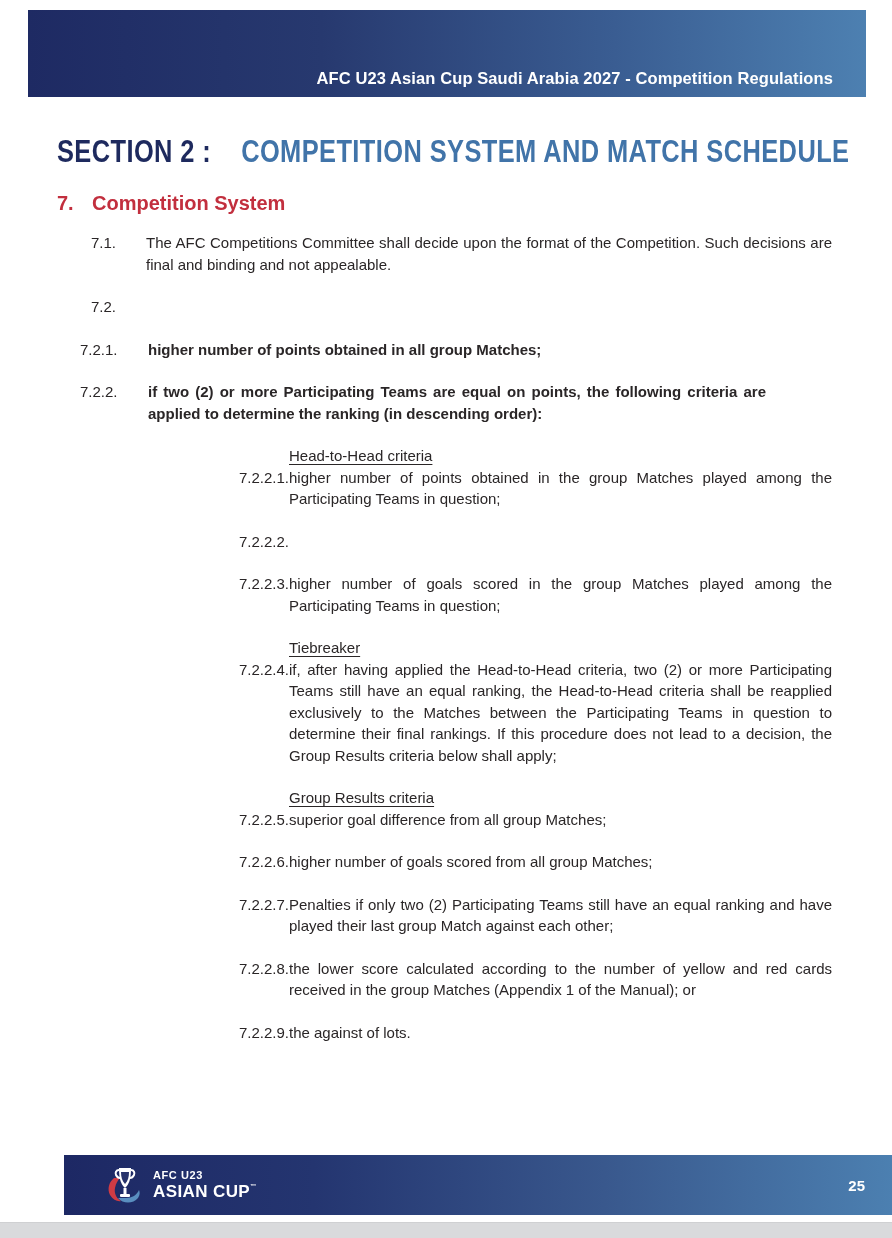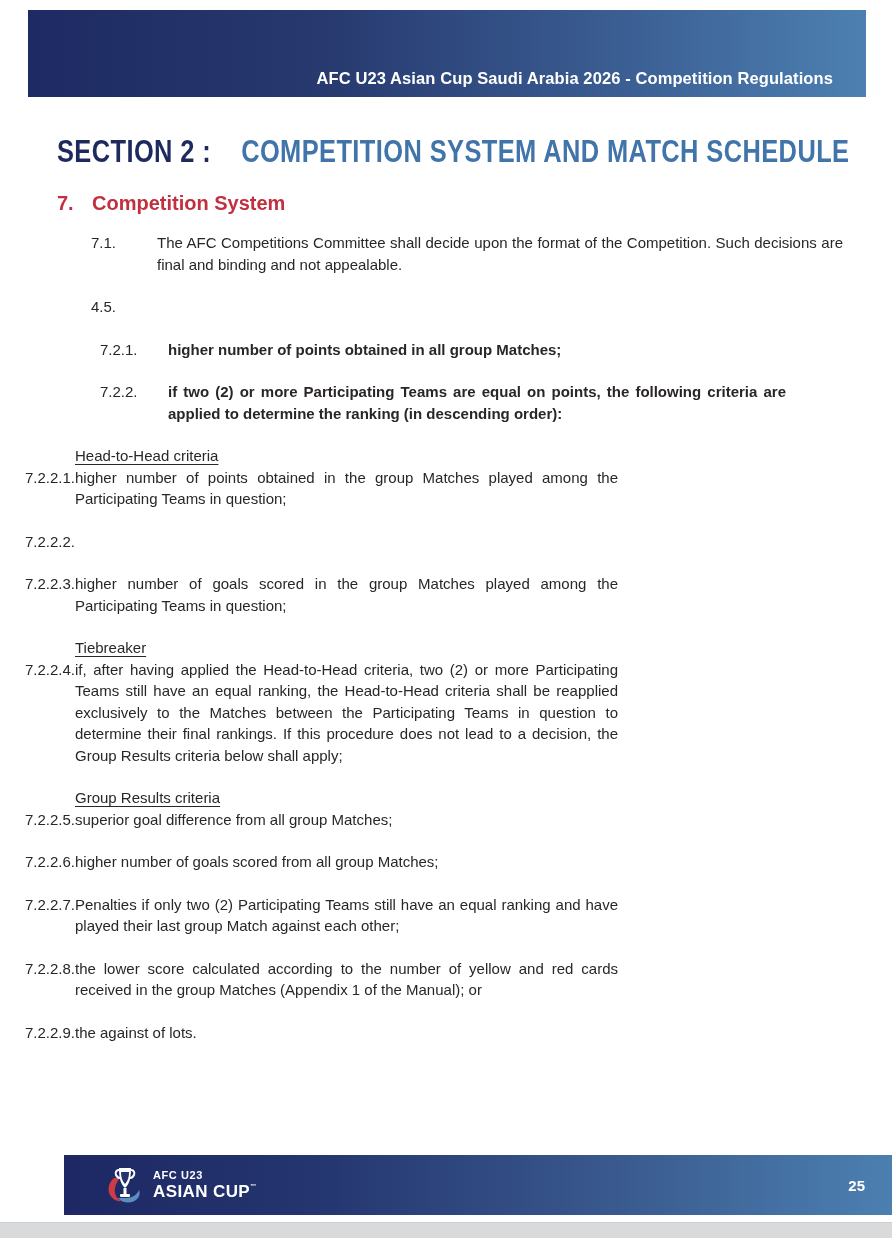--- a/index.html
+++ b/index.html
@@ -64,27 +64,27 @@
   .clause .clause-heading {
     text-decoration: underline;
     text-underline-offset: 3px;
   }
   .clause .row { display: flex; }
   .clause .num { flex: none; }
   .clause .text { text-align: justify; }
 
   .clause.level1 { padding-left: 91px; }
   .clause.level1 .num { width: 55px; }
-  .clause.level1 .text { width: 686px; margin-left: 11px; }
-
-  .clause.level2 { padding-left: 100px; }
+  .clause.level1 .text { width: 686px; }
+
+  .clause.level2 { padding-left: 80px; }
   .clause.level2 .num { width: 68px; }
   .clause.level2 .text { width: 618px; font-weight: bold; }
 
-  .clause.level3 { }
+  .clause.level3 { padding-left: 214px; }
   .clause.level3 .num { width: 75px; text-align: right; }
   .clause.level3 .text { width: 543px; }
   .clause.level3 .clause-heading { margin-left: 75px; }
 
   
   .footer-band {
     position: absolute;
     top: 1155px; left: 28px;
     width: 831px; height: 60px;
     background: linear-gradient(90deg, #1d2864 0%, #243570 30%, #39588d 65%, #4c80b1 100%);
@@ -108,21 +108,21 @@
     left: 0; right: 0; bottom: 0;
     height: 16px;
     background: #d9dadc;
     border-top: 1px solid #cfd0d2;
   }
 </style>
 </head>
 <body>
 
 <div class="header-band">
-  <span class="header-title">AFC U23 Asian Cup Saudi Arabia 2026 - Competition Regulations</span>
+  <span class="header-title">AFC U23 Asian Cup Saudi Arabia 2027 - Competition Regulations</span>
 </div>
 
 <div class="section-title">
   <span class="title-prefix">SECTION 2 :</span>
   <span>&nbsp;&nbsp;</span>
   <span class="title-rest">COMPETITION SYSTEM AND MATCH SCHEDULE</span>
 </div>
 
 <div class="article-heading">
   <span class="article-number">7.</span>
@@ -133,21 +133,21 @@
     <div class="clause level1">
 
     <div class="row">
       <span class="num">7.1.</span>
       <div class="text">The AFC Competitions Committee shall decide upon the format of the Competition. Such decisions are final and binding and not appealable.</div>
     </div>
   </div>
     <div class="clause level1">
 
     <div class="row">
-      <span class="num">4.5.</span>
+      <span class="num">7.2.</span>
     </div>
   </div>
     <div class="clause level2">
 
     <div class="row">
       <span class="num">7.2.1.</span>
       <div class="text">higher number of points obtained in all group Matches;</div>
     </div>
   </div>
     <div class="clause level2">

